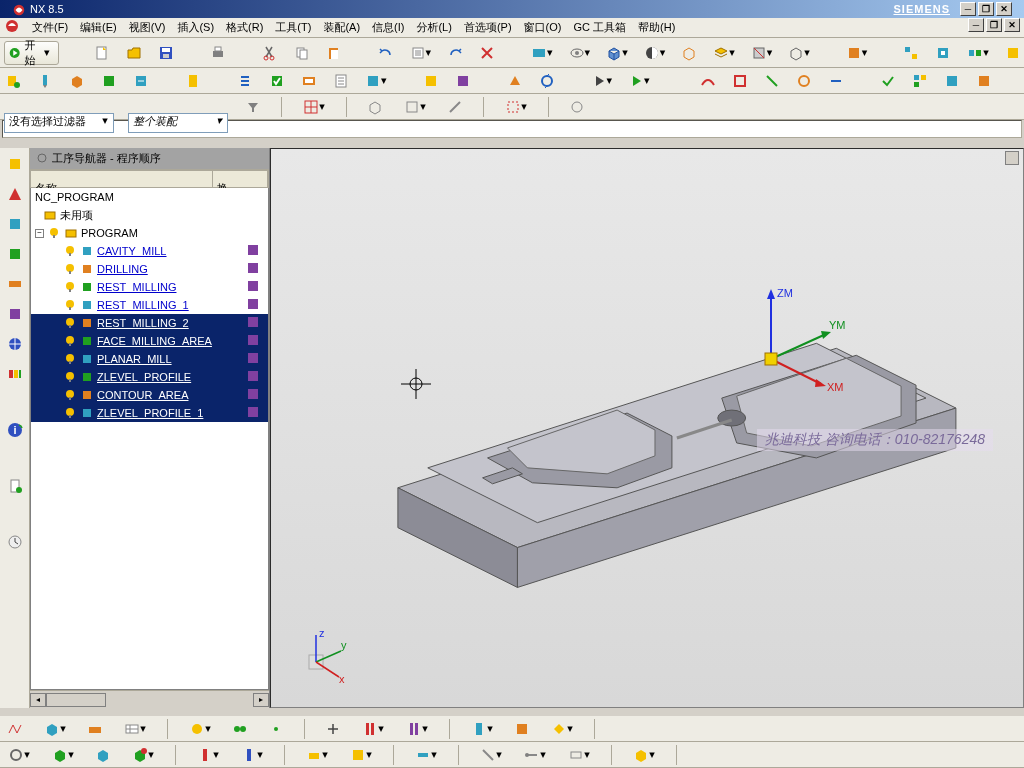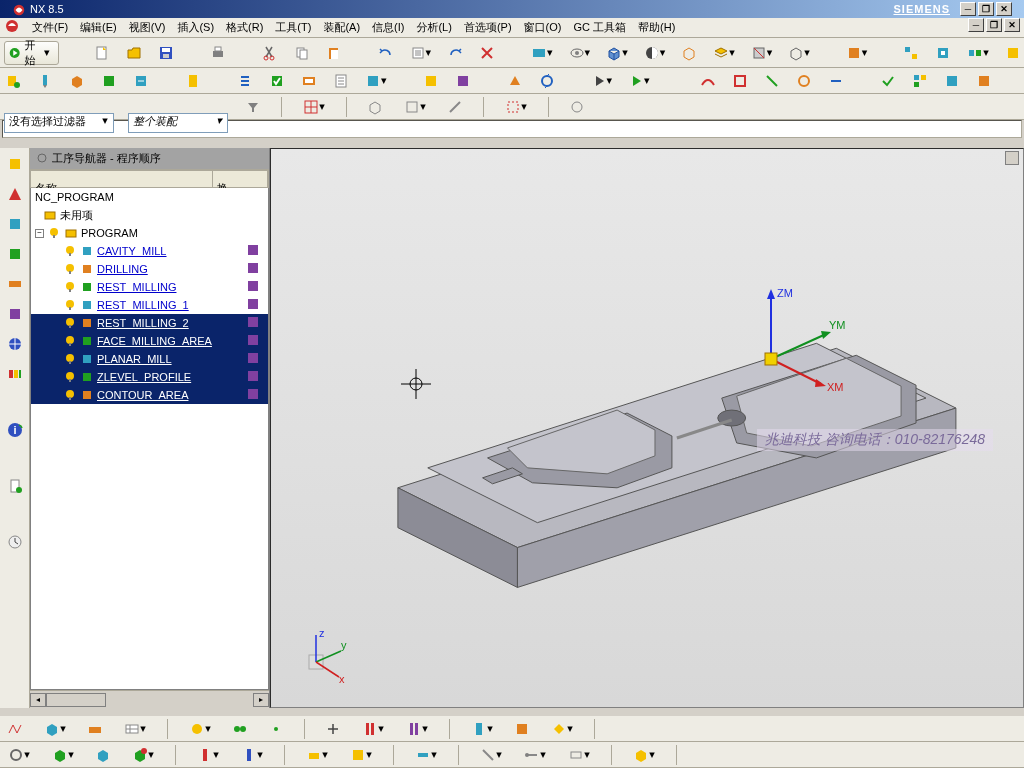--- a/index.html
+++ b/index.html
@@ -736,20 +736,39 @@
               <svg width="12" height="12" viewBox="0 0 12 12">
                 <rect x="2" y="2" width="8" height="8" class="orange"></rect>
               </svg>
             </span>
             <a>CONTOUR_AREA</a>
             <span style="flex:1"></span>
             <span class="tree-tick" style="margin-right:6px;"><svg width="10" height="10" viewBox="0 0 10 10">
                 <rect width="10" height="10" class="purple"></rect>
               </svg></span>
           </div>
+          <div class="tree-row sel">
+            <span class="indent" style="width:28px;"></span>
+            <span class="ticon">
+              <svg width="12" height="12" viewBox="0 0 12 12">
+                <circle cx="6" cy="5" r="4" class="yellow"></circle>
+                <rect x="5" y="8" width="2" height="3" class="gray"></rect>
+              </svg>
+            </span>
+            <span class="ticon">
+              <svg width="12" height="12" viewBox="0 0 12 12">
+                <rect x="2" y="2" width="8" height="8" class="cyan"></rect>
+              </svg>
+            </span>
+            <a>ZLEVEL_PROFILE_1</a>
+            <span style="flex:1"></span>
+            <span class="tree-tick" style="margin-right:6px;"><svg width="10" height="10" viewBox="0 0 10 10">
+                <rect width="10" height="10" class="purple"></rect>
+              </svg></span>
+          </div>
         </div>
     </div>
     <div class="nav-scroll">
       <span class="arrow">◂</span>
       <span class="thumb" style="width:60px;"></span>
       <span style="flex:1;"></span>
       <span class="arrow">▸</span>
     </div>
   </div>
 

